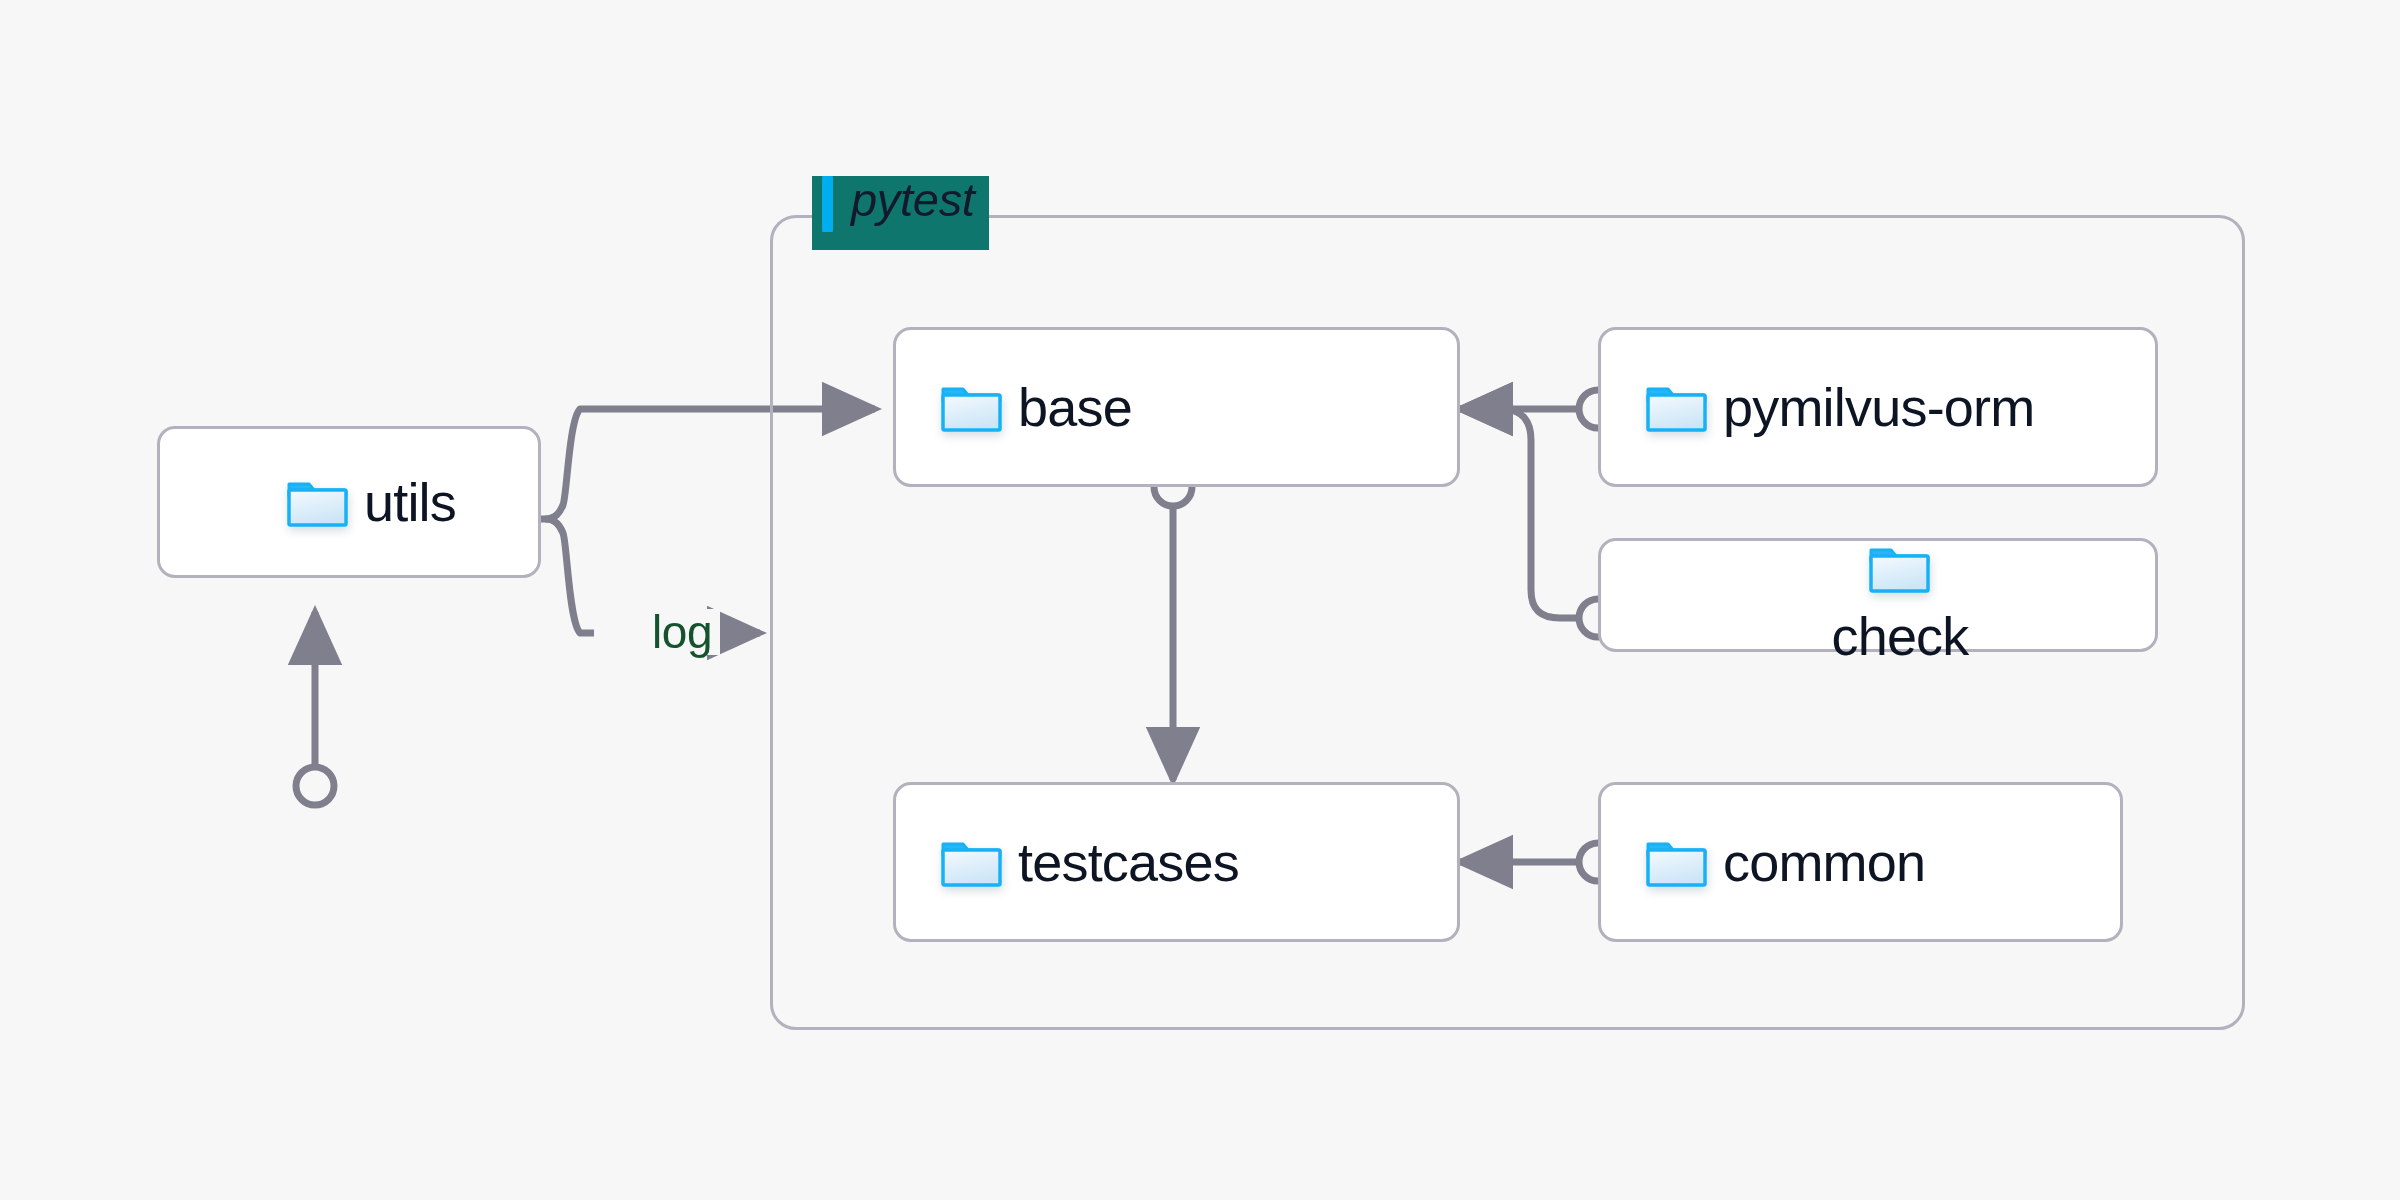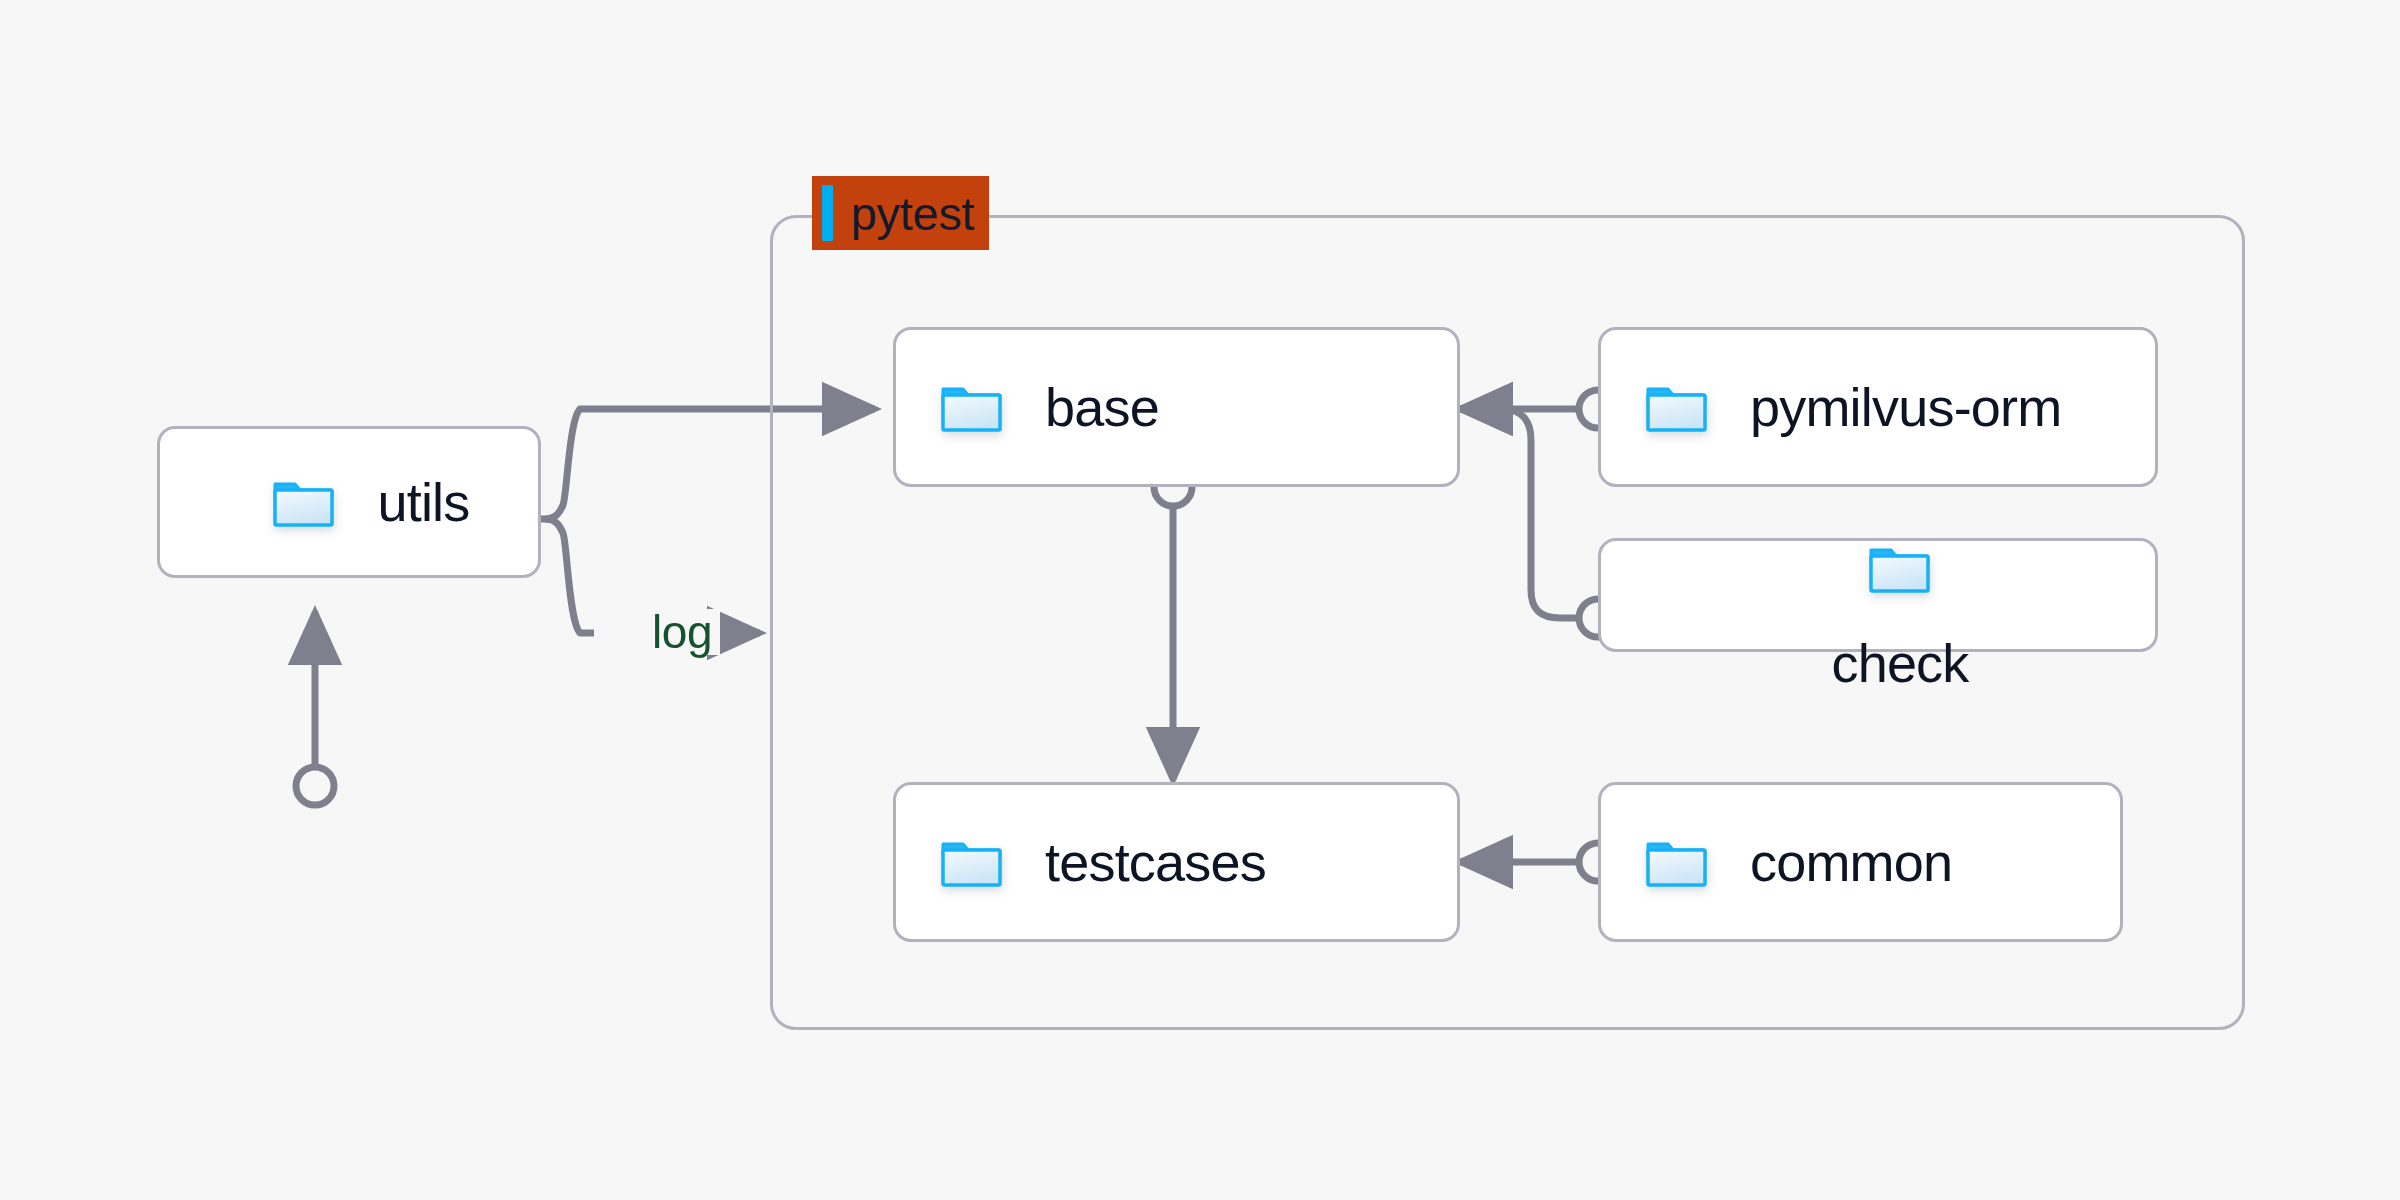--- a/index.html
+++ b/index.html
@@ -33,25 +33,26 @@
     border: 3px solid #b3b1bd;
     border-radius: 26px;
     box-sizing: border-box;
     background: transparent;
   }
   .group-label-wrap {
     position: absolute;
     left: 812px;
     top: 176px;
     display: flex;
-    align-items: center;
+    align-items: flex-start;
     gap: 18px;
-    background: #c2410c;
+    background: #0f766e;
     padding: 0 14px 0 10px;
     height: 74px;
+    font-style: italic;
   }
   .group-accent {
     width: 11px;
     height: 56px;
     background: #00aeef;
     border-radius: 1px;
     flex: 0 0 auto;
   }
   .group-label {
     font-size: 47px;
@@ -64,21 +65,21 @@
   
   .node {
     position: absolute;
     background: #ffffff;
     border: 3px solid #b3b1bd;
     border-radius: 18px;
     box-sizing: border-box;
     display: flex;
     align-items: center;
     padding-left: 44px;
-    gap: 41px;
+    gap: 14px;
   }
   .node-label {
     font-size: 54px;
     color: #0d1424;
     letter-spacing: -0.8px;
     line-height: 1;
     white-space: nowrap;
   }
 
   

